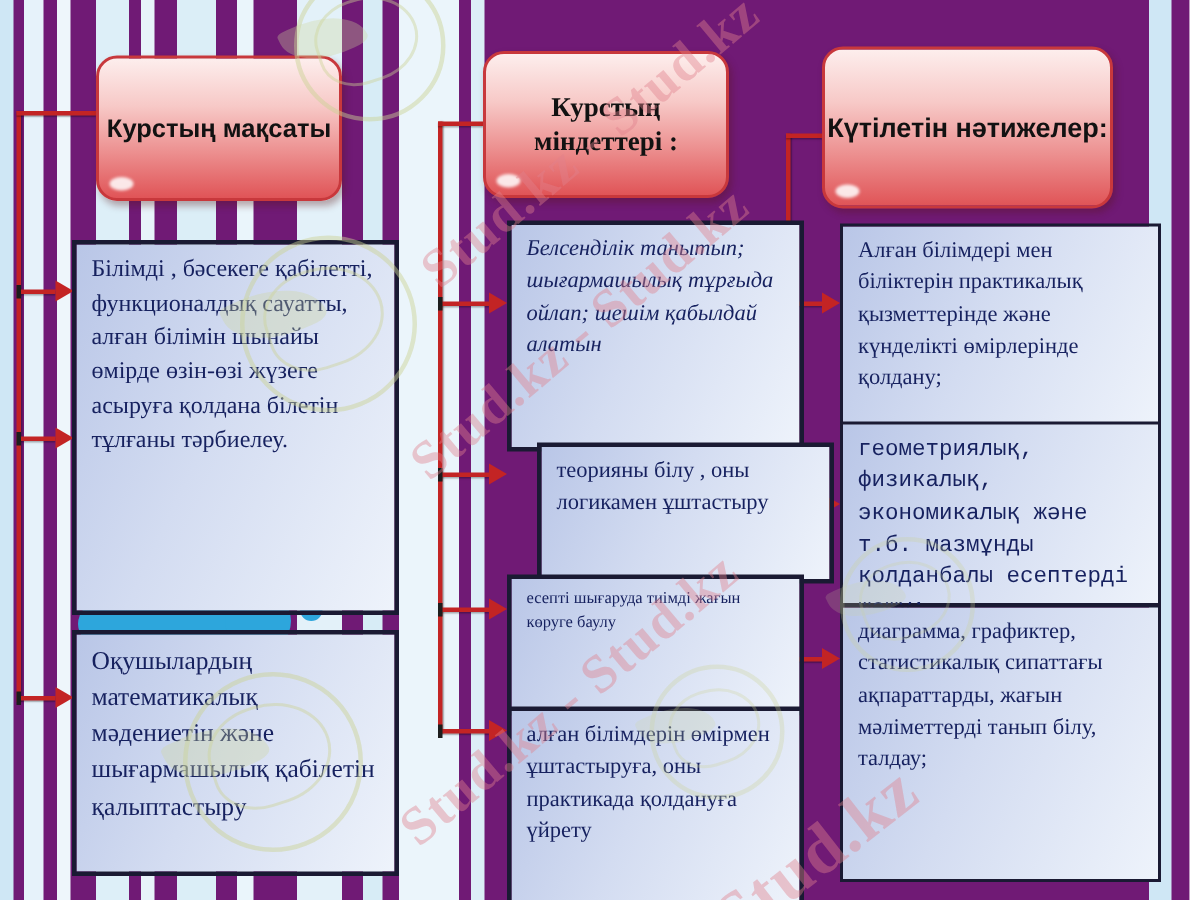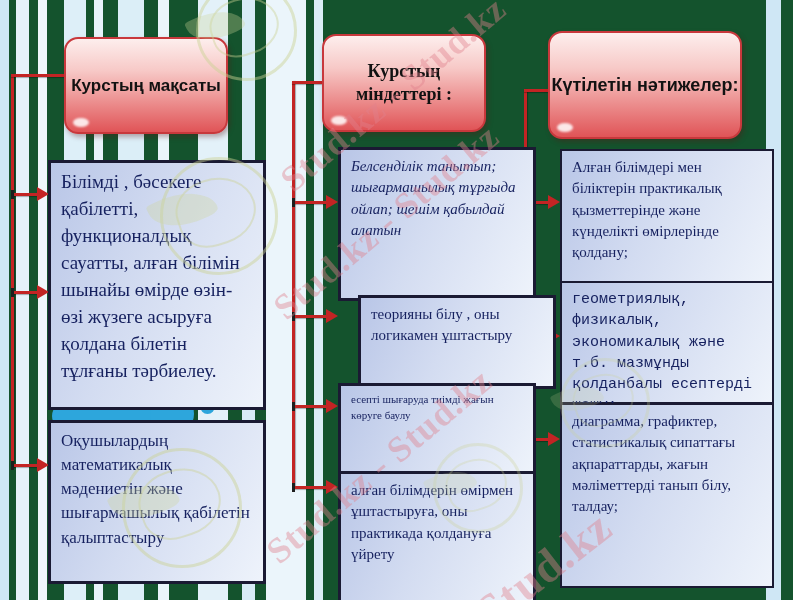--- a/index.html
+++ b/index.html
@@ -1,16 +1,16 @@
 <!DOCTYPE html>
 <html><head>
 <meta charset="utf-8">
 <style>
   html,body{margin:0;padding:0;background:#fff;}
-  .slide{position:relative;width:793px;height:600px;background:#14532d;overflow:hidden;
+  .slide{position:relative;width:793px;height:600px;background:#701a75;overflow:hidden;
          font-family:"Liberation Sans",sans-serif;}
   
   .stripe{position:absolute;top:0;height:100%;z-index:0;}
   
   .bluedot{position:absolute;background:#2da6dc;border-radius:50%;z-index:1;}
   
   .swirl{position:absolute;border:3px solid rgba(203,209,148,.55);border-radius:50%;
          z-index:5;pointer-events:none;opacity:.85;}
   .swirl::before{content:"";position:absolute;left:12%;top:16%;width:68%;height:56%;
          border:2px solid rgba(203,209,148,.5);border-radius:50% 60% 55% 45%;transform:rotate(-18deg);}
@@ -91,21 +91,21 @@
   <div class="hdr" style="left:64px;top:37px;width:160px;height:93px;font-size:17px;line-height:1.25;">
     <span>Курстың мақсаты</span>
   </div>
   <div class="hdr" style="left:548px;top:31px;width:190px;height:104px;font-size:18px;line-height:1.35;">
     <span>Күтілетін нәтижелер:</span>
   </div>
   <div class="hdr" style="left:322px;top:34px;width:160px;height:94px;font-size:18px;line-height:1.3;font-family:'Liberation Serif',serif;">
     <span>Курстың міндеттері :</span>
   </div>
 
-  <div class="box" style="left:48px;top:160px;width:192px;height:232px;font-size:19px;">Білімді , бәсекеге қабілетті, функционалдық сауатты, алған білімін шынайы өмірде өзін-өзі жүзеге асыруға қолдана білетін тұлғаны тәрбиелеу.</div>
+  <div class="box" style="left:48px;top:160px;width:192px;height:232px;font-size:16px;">Білімді , бәсекеге қабілетті, функционалдық сауатты, алған білімін шынайы өмірде өзін-өзі жүзеге асыруға қолдана білетін тұлғаны тәрбиелеу.</div>
   <div class="box" style="left:48px;top:420px;width:192px;height:146px;font-size:17px;">Оқушылардың математикалық мәдениетін және шығармашылық қабілетін қалыптастыру</div>
 
   <div class="box" style="left:338px;top:147px;width:172px;height:136px;font-size:15px;font-style:italic;">Белсенділік танытып; шығармашылық тұрғыда ойлап; шешім қабылдай алатын</div>
   <div class="box" style="left:338px;top:295px;width:172px;height:76px;font-size:15px;margin-left:20px;">теорияны білу , оны логикамен ұштастыру</div>
   <div class="box" style="left:338px;top:383px;width:172px;height:76px;font-size:11px;">есепті шығаруда тиімді жағын көруге баулу</div>
   <div class="box" style="left:338px;top:471px;width:172px;height:117px;font-size:15px;">алған білімдерін өмірмен ұштастыруға, оны практикада қолдануға үйрету</div>
 
   <div class="box thin" style="left:560px;top:149px;width:190px;height:122px;font-size:15px;">Алған білімдері мен біліктерін практикалық қызметтерінде және күнделікті өмірлерінде қолдану;</div>
   <div class="box thin" style="left:560px;top:281px;width:190px;height:107px;font-size:15px;font-family:Liberation Mono, monospace;">геометриялық, физикалық, экономикалық және т.б. мазмұнды қолданбалы есептерді шешу;</div>
   <div class="box thin" style="left:560px;top:403px;width:190px;height:169px;font-size:15px;">диаграмма, графиктер, статистикалық сипаттағы ақпараттарды, жағын мәліметтерді танып білу, талдау;</div>

